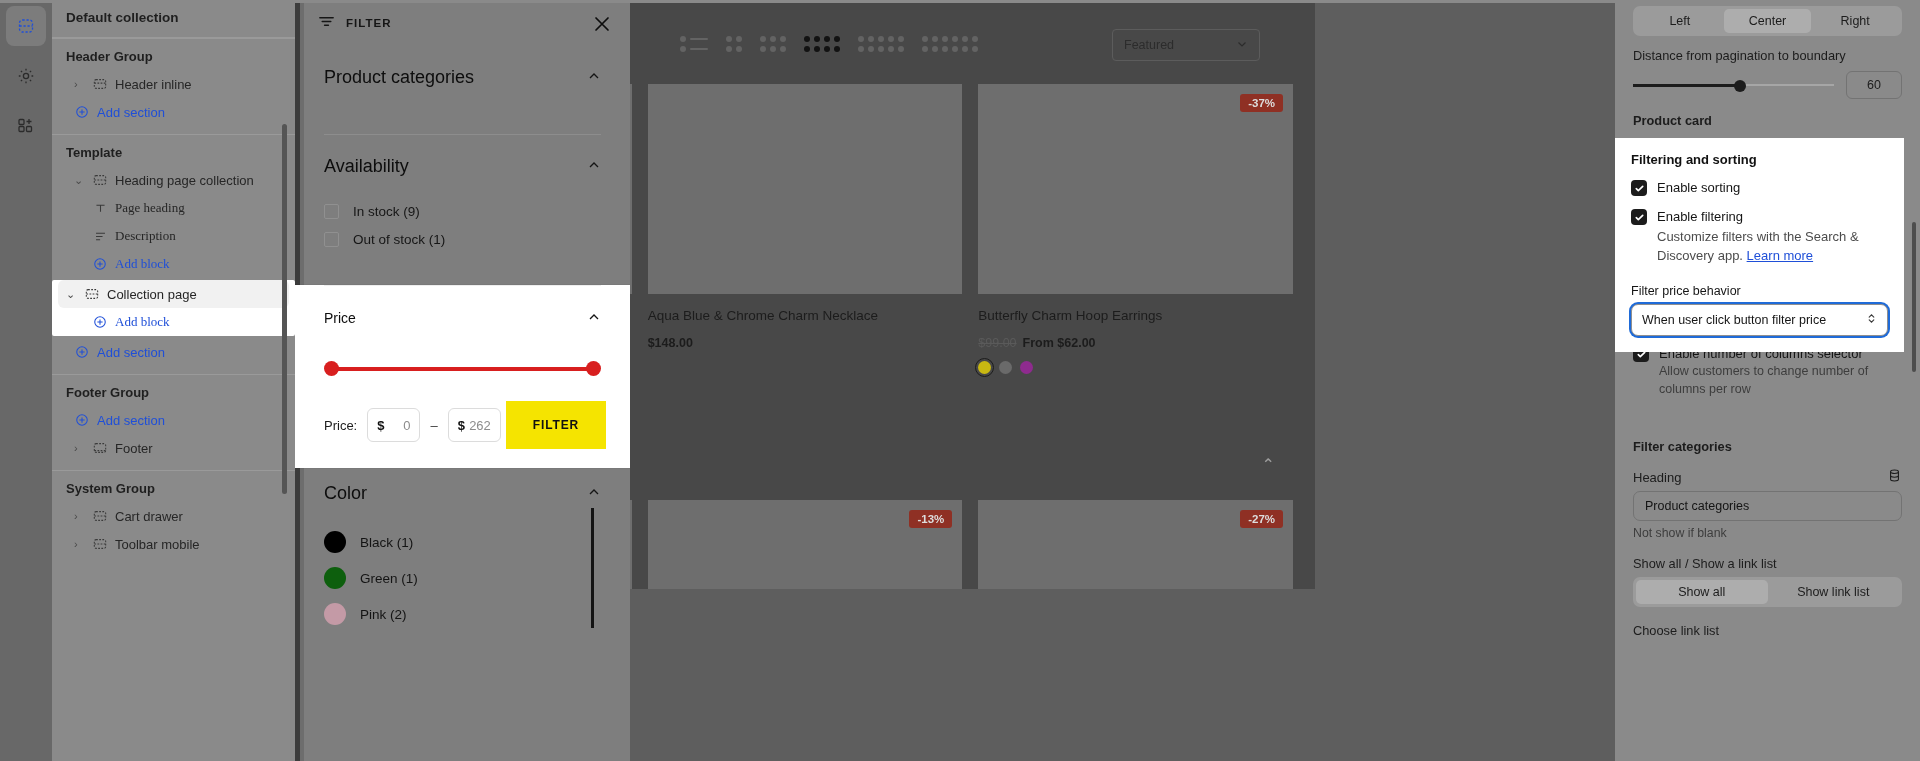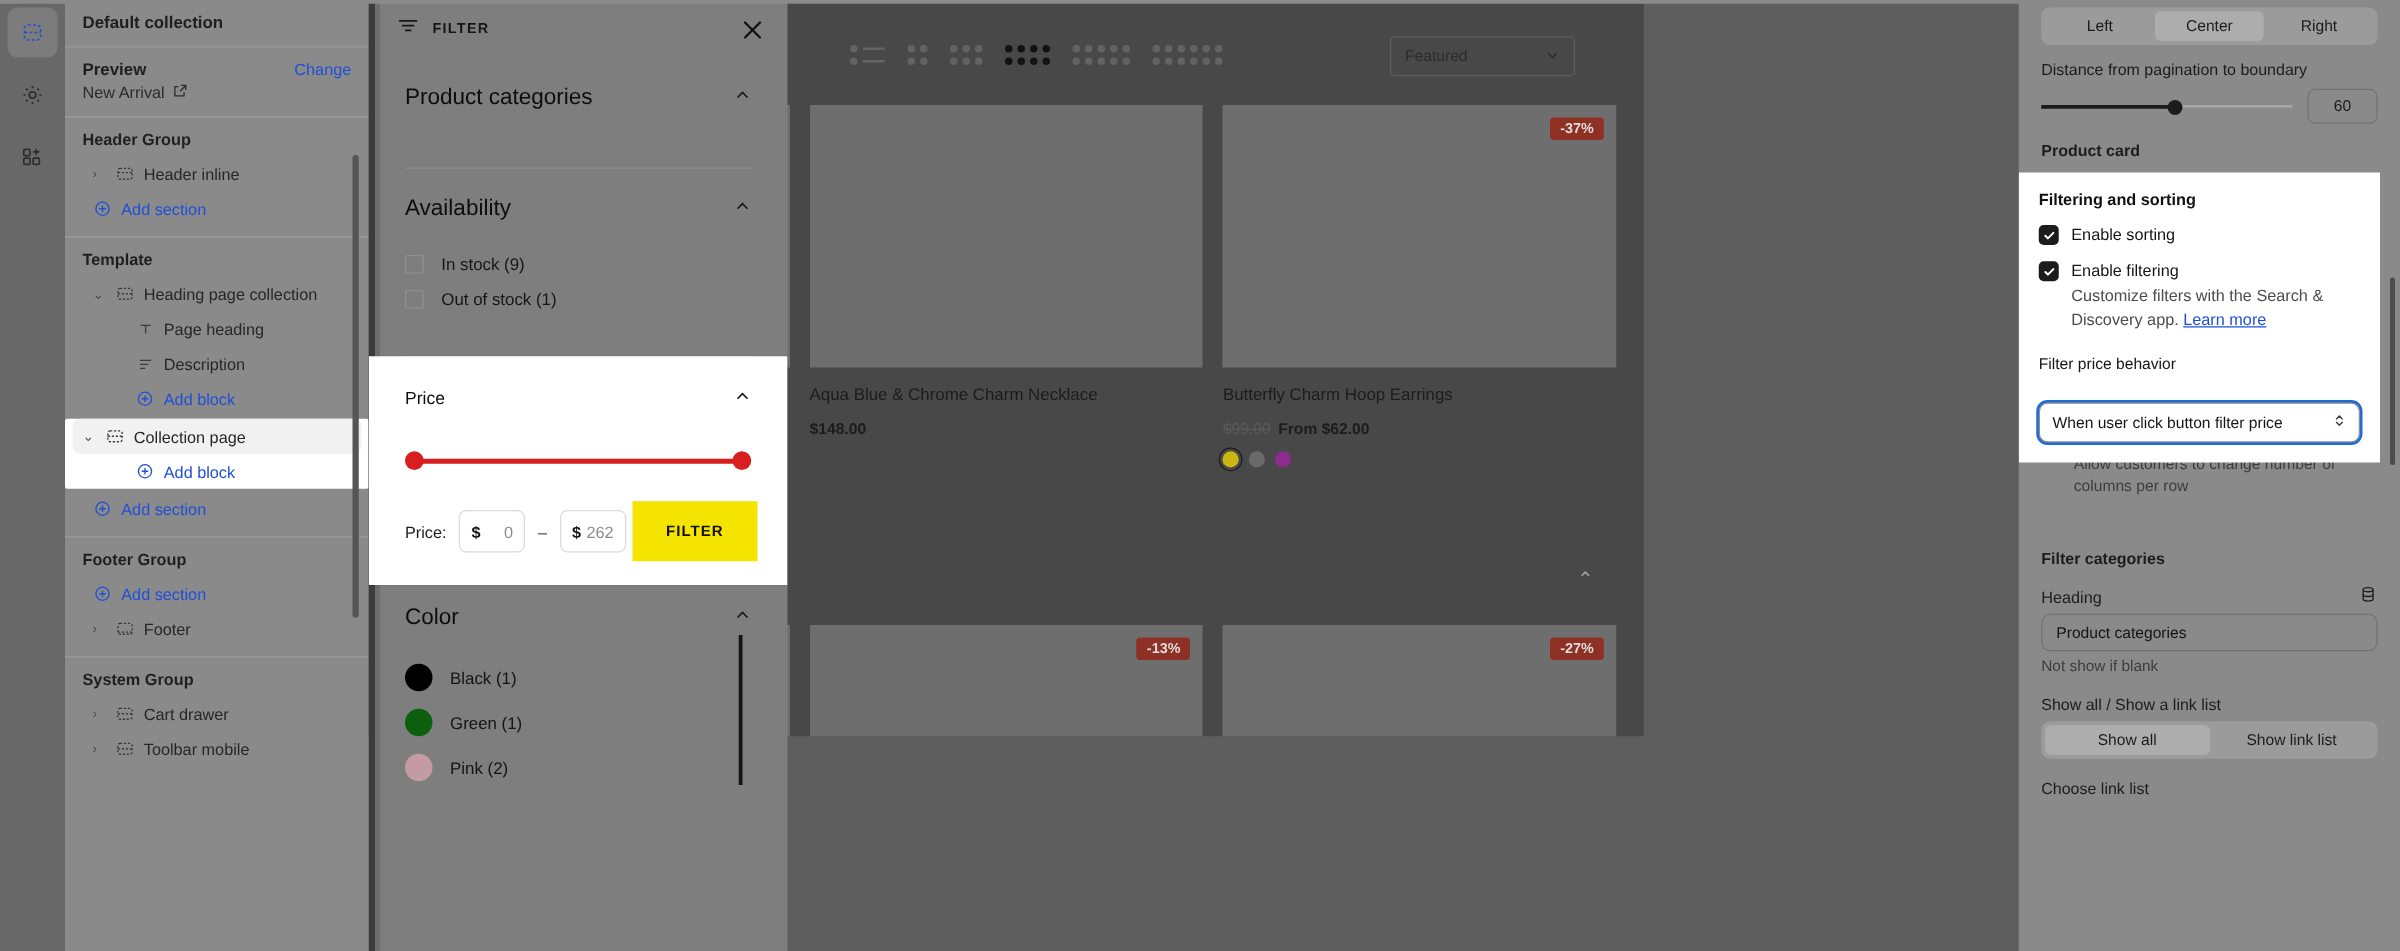--- a/index.html
+++ b/index.html
@@ -43,21 +43,21 @@
   .sb-change { font-size:13px; color:#1f4fd8; }
   .sb-prev-val { margin-top:3px; font-size:13px; color:#2b2b2b; display:flex; gap:7px; align-items:center;}
   .sb-group { padding:10px 0 8px 0; }
   .sb-group-title { font-size:13px; font-weight:700; color:#1f1f1f; padding:0 14px 6px 14px; }
   .sb-row {
     display:flex; align-items:center; gap:7px; height:28px;
     padding-left:14px; font-size:13px; color:#262626;
   }
   .sb-row .chev { width:11px; display:inline-block; color:#4a4a4a; font-size:11px; }
   .sb-row.indent1 { padding-left:22px; }
-  .sb-row.indent2 { padding-left:56px; }
+  .sb-row.indent2 { padding-left:40px;font-family:Liberation Serif, serif; }
   .sb-link { color:#1f4fd8; }
   .sb-ico { width:16px; height:16px; display:inline-flex; align-items:center; justify-content:center; }
   .sb-highlight-white { background:#ffffff; }
   .sb-highlight-grey { background:#f1f1f1; }
 
   
   .sb-scroll { position:absolute; right:8px; top:124px; width:5px; height:370px; background:#555; border-radius:3px; }
 
   
   .canvas {
@@ -178,21 +178,21 @@
   }
   .fs-title { font-weight:700; font-size:13px; color:#111; }
   .fs-chk { display:flex; gap:10px; align-items:flex-start; margin-top:13px; }
   .cbox { width:16px; height:16px; border-radius:4px; background:#1c1c1c; display:flex; align-items:center; justify-content:center; flex:none; }
   .cbox svg { display:block; }
   .fs-lbl { font-size:13px; color:#151515; }
   .fs-sub { font-size:13px; color:#4c4c4c; margin-left:26px; margin-top:3px; line-height:1.45; }
   .fs-link { color:#1f4fd8; text-decoration:underline; }
   .fs-fl { font-size:12.5px; color:#151515; margin-top:18px; }
   .fs-select {
-    margin-top:24px; height:32px; border:1px solid #8f8f8f; border-radius:7px;
+    margin-top:6px; height:32px; border:1px solid #8f8f8f; border-radius:7px;
     box-shadow:0 0 0 2px #1f6bd8; display:flex; align-items:center; justify-content:space-between;
     padding:0 10px; font-size:12.5px; color:#151515; background:#fff;
   }
   .after-card { position:absolute; left:0; top:340px; width:305px; padding:0 18px; }
   .ac-chk { display:flex; gap:10px; align-items:flex-start; margin-top:6px; }
   .ac-sub { font-size:12.5px; color:#3d3d3d; margin-left:26px; line-height:1.45; }
   .r-input {
     margin:5px 18px 0 18px; height:30px; border:1px solid #737373; border-radius:7px;
     display:flex; align-items:center; padding:0 11px; font-size:12.5px; color:#141414;
   }
@@ -228,36 +228,20 @@
       </svg>
     </div>
   </div>
 
   <div class="sidebar">
     <div class="sb-top">
       <div class="sb-title">Default collection</div>
     </div>
     <div class="sb-div"></div>
 
-    <div class="sb-preview">
-      <div class="sb-prev-row">
-        <span class="sb-prev-label">Preview</span>
-        <span class="sb-change">Change</span>
-      </div>
-      <div class="sb-prev-val">
-        <span>New Arrival</span>
-        <span>
-          <svg width="11" height="11" viewBox="0 0 12 12" fill="none" stroke="#2b2b2b" stroke-width="1.1">
-            <path d="M6.5 1.5H10.5V5.5"></path>
-              <path d="M10.5 1.5L5.5 6.5"></path>
-            <path d="M9 7.5v3h-8v-8h3"></path>
-          </svg>
-        </span>
-      </div>
-    </div>
     <div class="sb-div"></div>
 
     <div class="sb-group">
       <div class="sb-group-title">Header Group</div>
       <div class="sb-row indent1">
         <span class="chev">›</span>
         <span class="sb-ico">
           <svg width="14" height="14" viewBox="0 0 16 16" fill="none" stroke="#3a3a3a" stroke-width="1.2" stroke-dasharray="2 1.6">
               <rect x="1.5" y="3" width="13" height="10" rx="2"></rect>
               <line x1="1.5" y1="7" x2="14.5" y2="7"></line>

